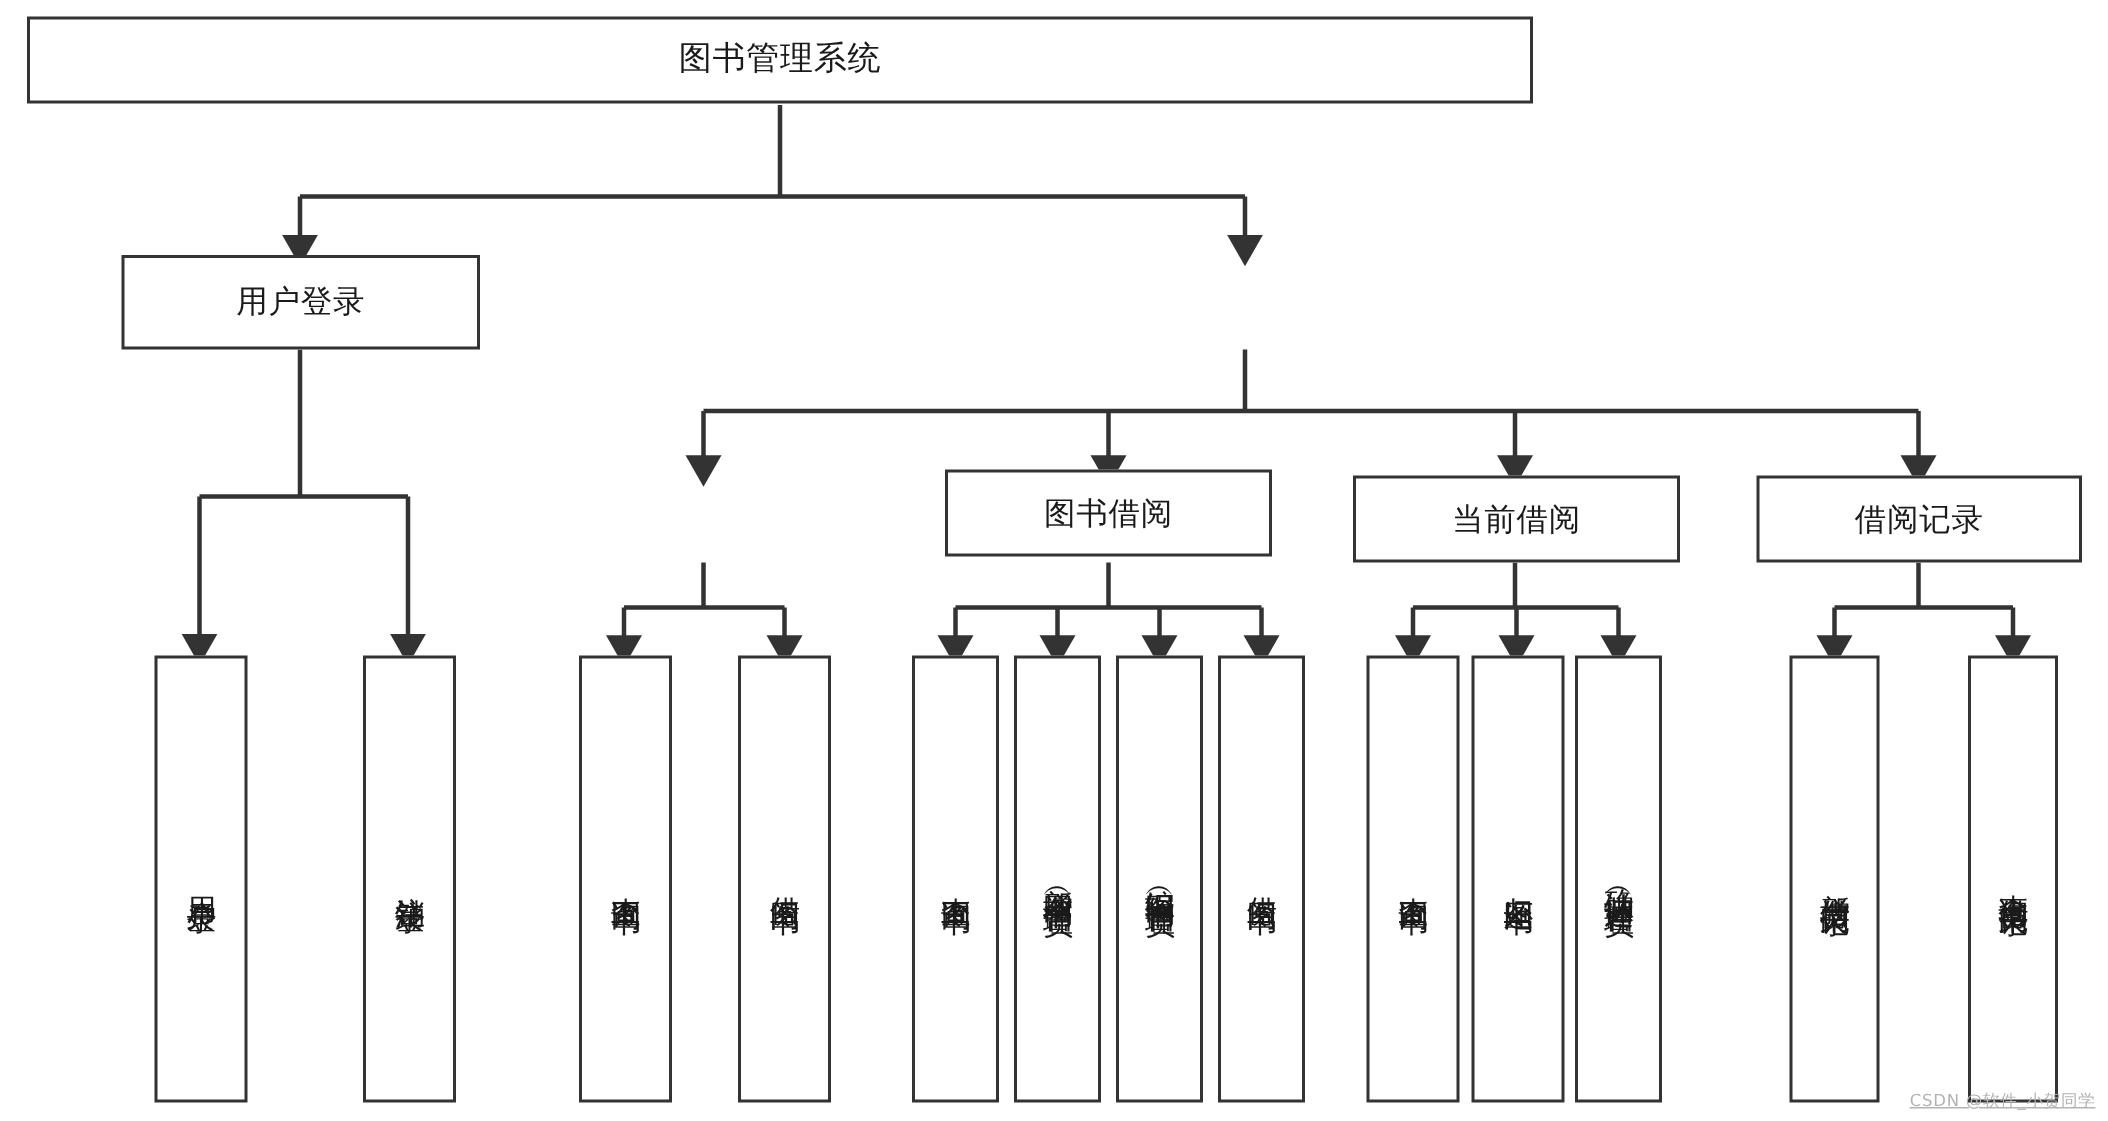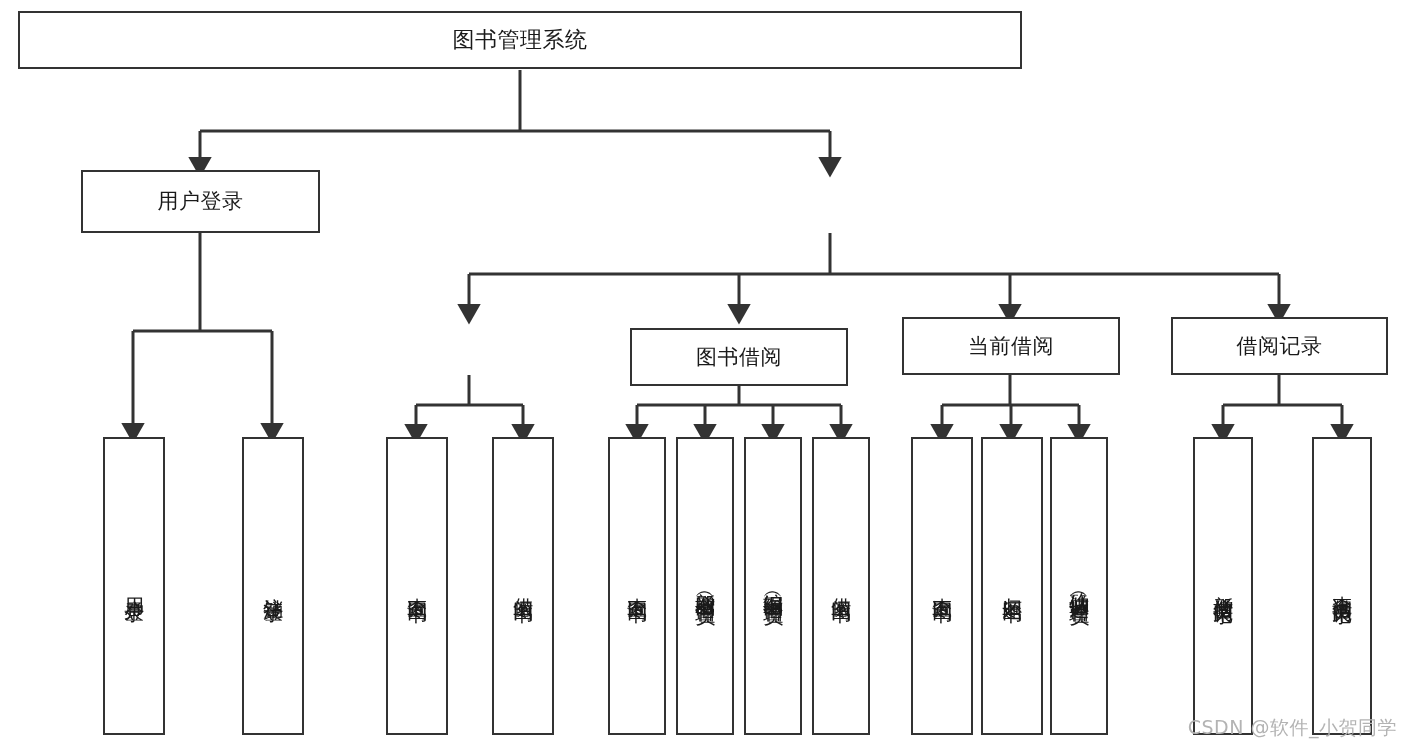--- a/index.html
+++ b/index.html
@@ -53,25 +53,26 @@
     line-height: 1.18;
     letter-spacing: 2px;
     white-space: nowrap;
     max-height: 100%;
   }
   .node.root .label { font-size: 22px; }
   .watermark {
     position: absolute;
     right: 8px;
     bottom: 6px;
-    font-size: 19px;
+    font-size: 11px;
     color: #b3b3b3;
     white-space: nowrap;
     z-index: 3;
     letter-spacing: 0.5px;
+    text-decoration: underline;
   }
 </style>
 </head>
 <body>
 
 <div id="canvas">
 
   <svg id="edges" viewBox="0 0 1405 747" width="1405" height="747" xmlns="http://www.w3.org/2000/svg">
     <defs>
       <marker id="arrow" markerWidth="10" markerHeight="10" refX="1.5" refY="4" orient="auto" markerUnits="strokeWidth">
@@ -126,21 +127,21 @@
   </svg>
 
   <div class="node root" style="left:18px; top:11px; width:1004px; height:58px;">
     <span class="label">图书管理系统</span>
   </div>
 
   <div class="node" style="left:81px; top:170px; width:239px; height:63px;">
     <span class="label">用户登录</span>
   </div>
 
-  <div class="node" style="left:630px; top:328px; width:218px; height:58px;">
+  <div class="node" style="left:630px; top:313px; width:218px; height:58px;">
     <span class="label">图书借阅</span>
   </div>
   <div class="node" style="left:902px; top:317px; width:218px; height:58px;">
     <span class="label">当前借阅</span>
   </div>
   <div class="node" style="left:1171px; top:317px; width:217px; height:58px;">
     <span class="label">借阅记录</span>
   </div>
 
   <div class="node leaf" style="left:103px; top:437px; width:62px; height:298px;">

